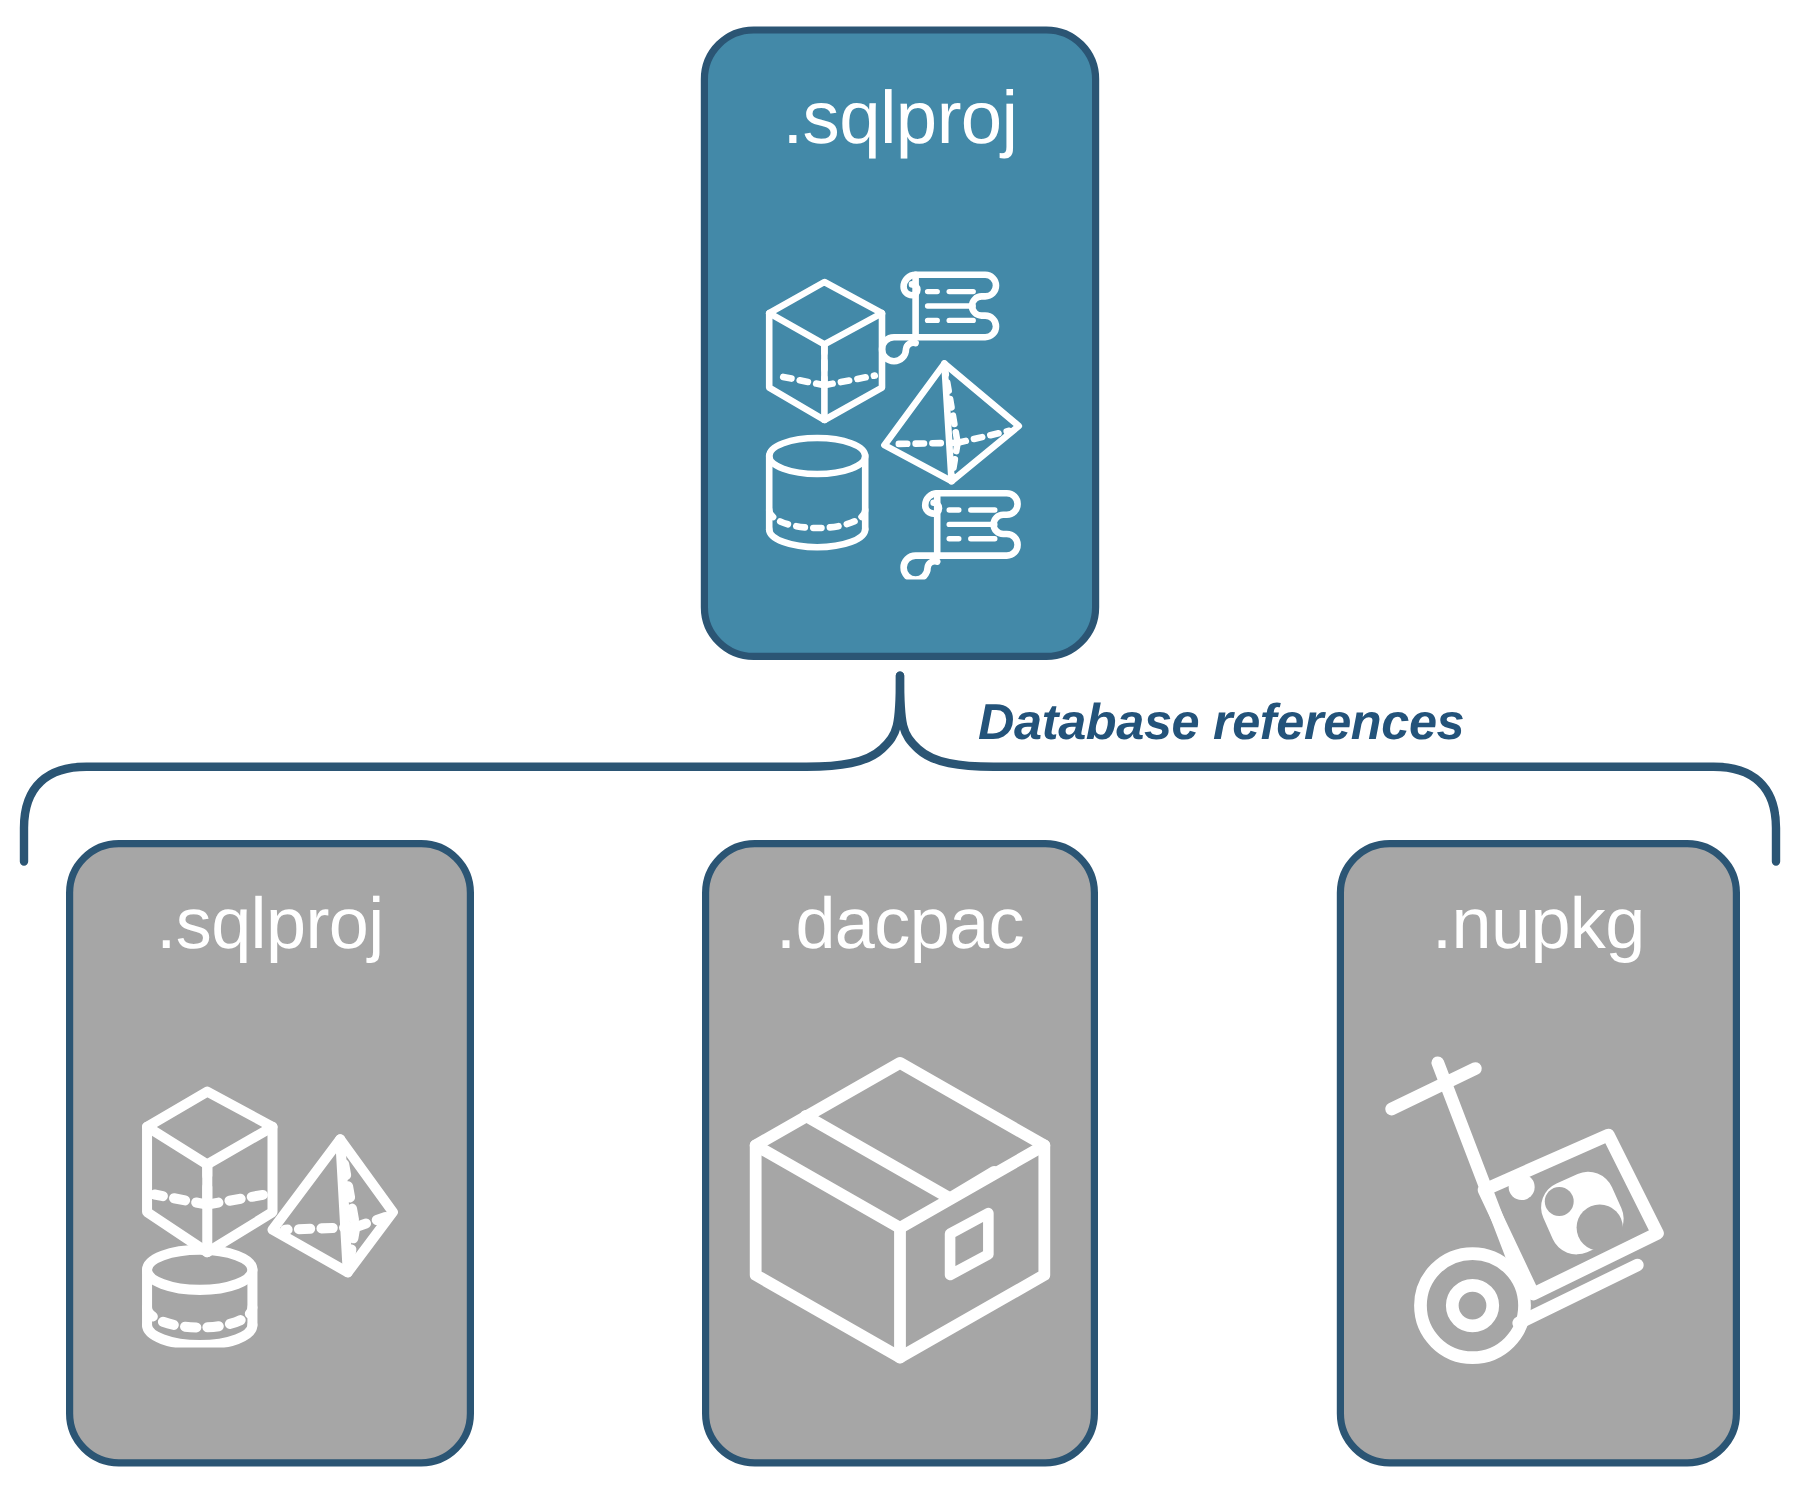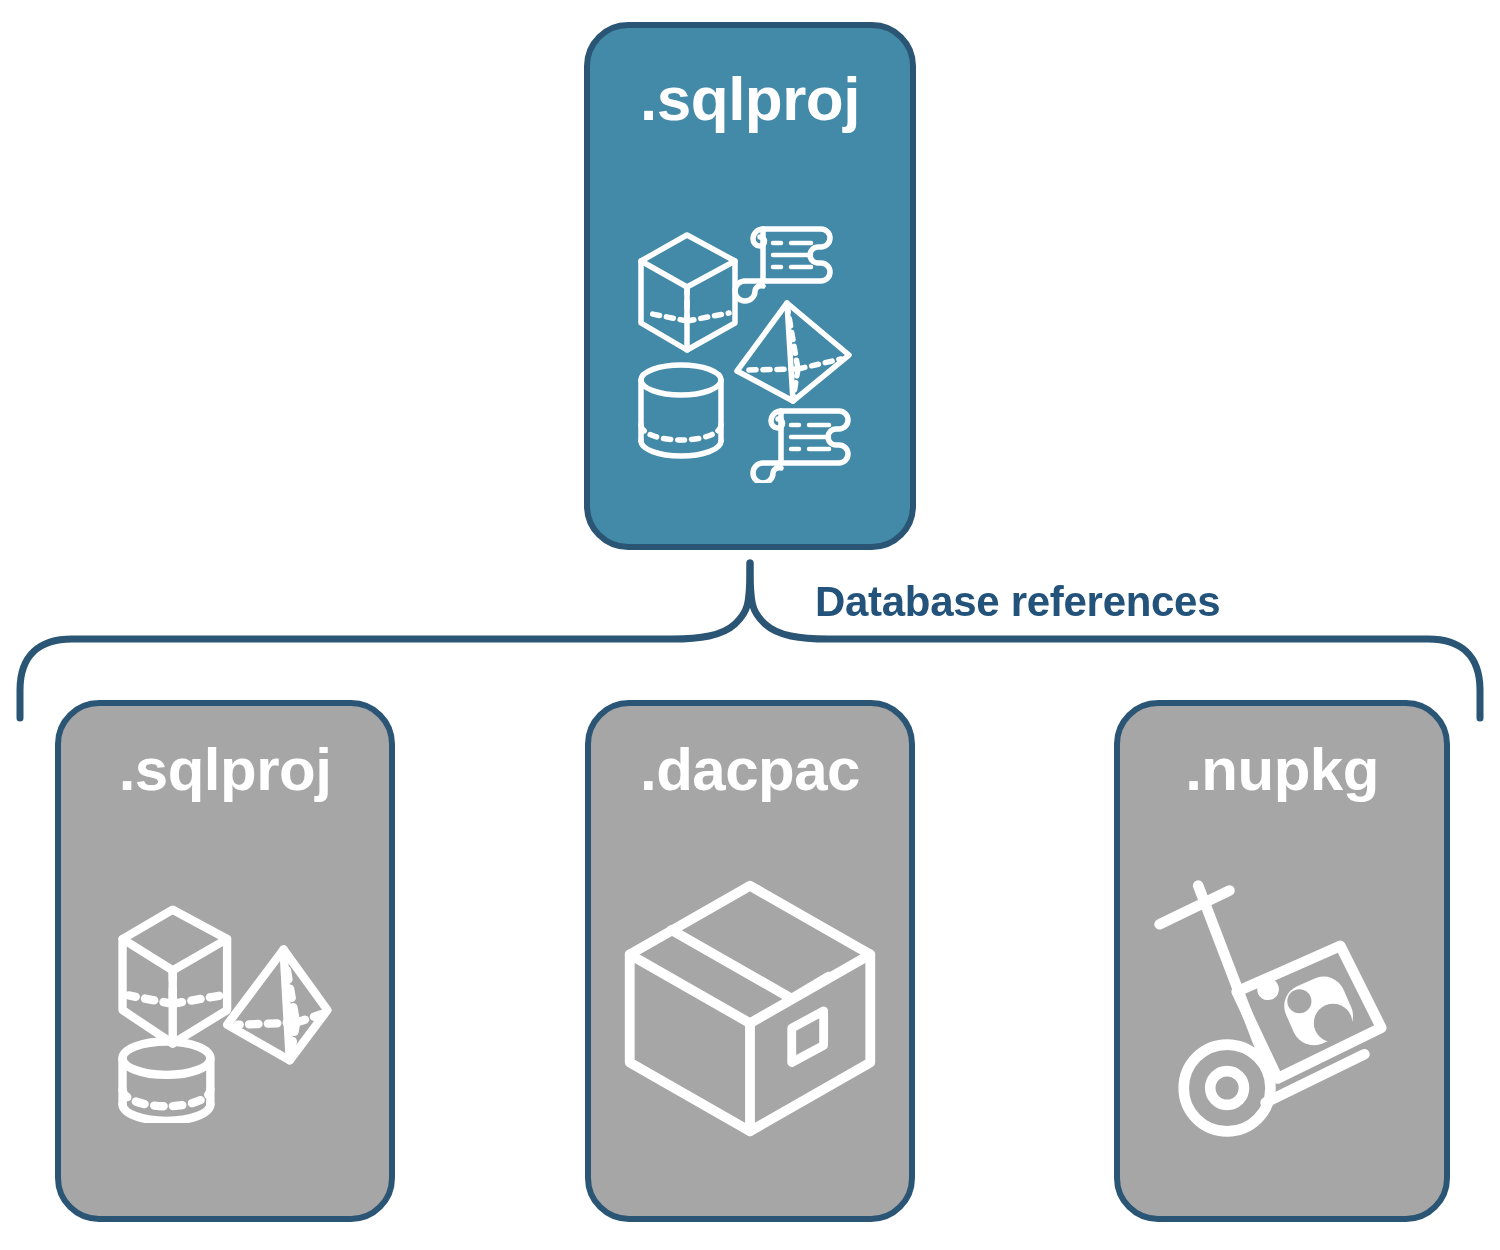--- a/index.html
+++ b/index.html
@@ -28,21 +28,21 @@
     align-items: center;
   }
   .node.primary {
     background: #4389a8;
   }
   .node.secondary {
     background: #a6a6a6;
   }
   .node-title {
     color: #ffffff;
-    font-weight: bold;
+    font-weight: normal;
     letter-spacing: -0.5px;
     line-height: 1;
     user-select: none;
   }
   #node-sqlproj-root {
     left: 584px;
     top: 22px;
     width: 332px;
     height: 528px;
   }
@@ -93,20 +93,21 @@
   #brace-label {
     position: absolute;
     left: 815px;
     top: 578px;
     font-size: 42px;
     font-weight: bold;
     color: #23537a;
     white-space: nowrap;
     letter-spacing: -0.3px;
     user-select: none;
+    font-style: italic;
   }
 </style>
 </head>
 <body>
 
 <div id="canvas">
 
   <div class="node primary" id="node-sqlproj-root">
     <div class="node-title">.sqlproj</div>
     <div class="icon-area">

